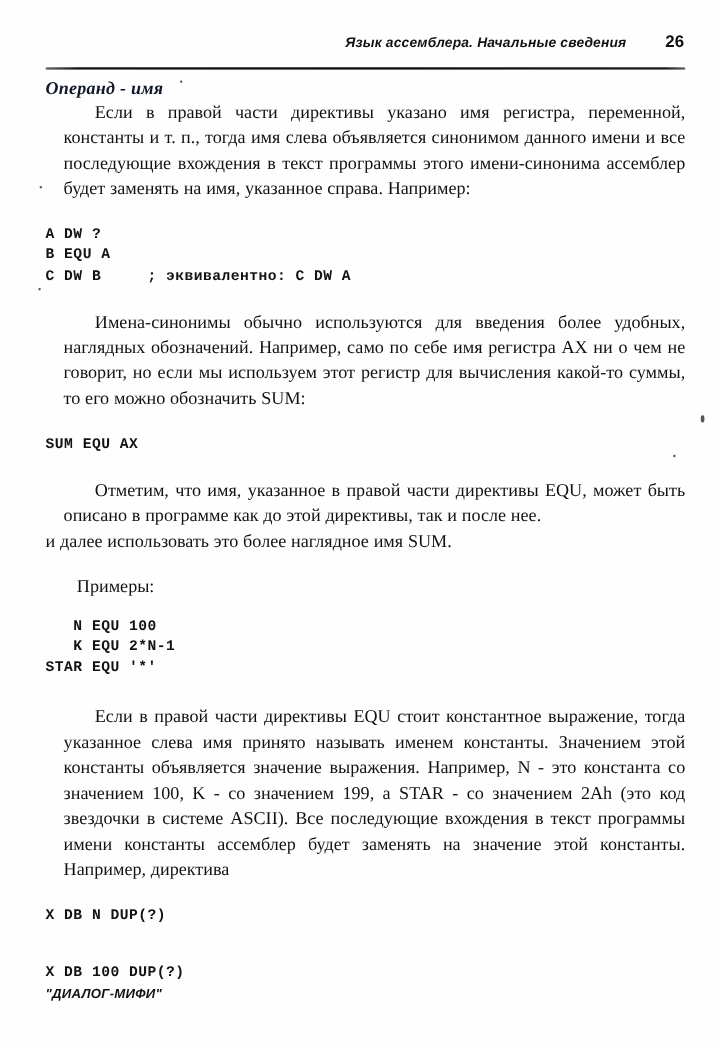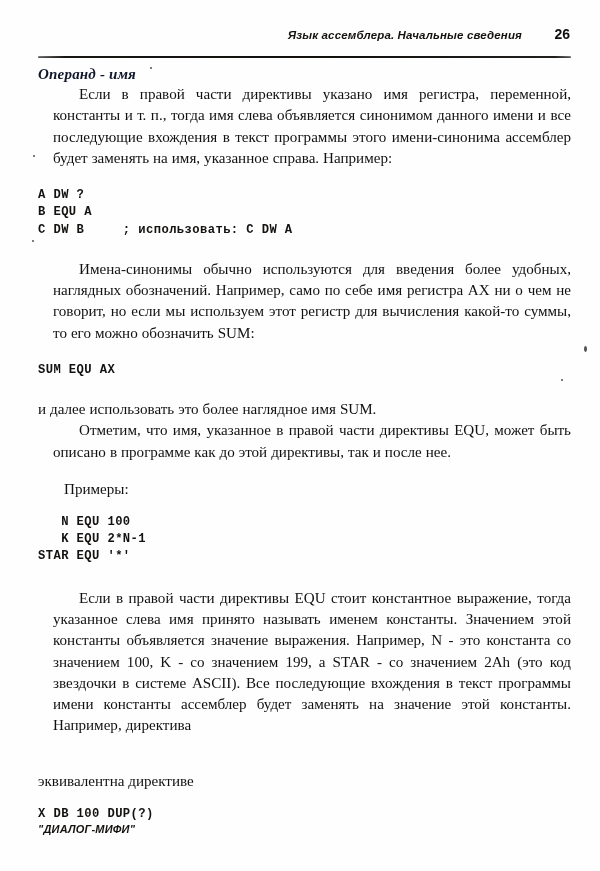--- a/index.html
+++ b/index.html
@@ -164,57 +164,57 @@
   <div class="column">
 
     <h2 class="sechead tight">Операнд - имя</h2>
 
     <p class="para indent">Если в правой части директивы указано имя регистра, переменной, константы и т. п., тогда имя слева объявляется синонимом данного имени и все последующие вхождения в текст программы этого имени-синонима ассемблер будет заменять на имя, указанное справа. Например:</p>
 
     <div class="gap-18"></div>
 
     <pre class="code">A DW ?
 B EQU A
-C DW B     ; использовать: C DW A</pre>
+C DW B     ; эквивалентно: C DW A</pre>
 
     <div class="gap-20"></div>
 
     <p class="para indent">Имена-синонимы обычно используются для введения более удобных, наглядных обозначений. Например, само по себе имя регистра AX ни о чем не говорит, но если мы используем этот регистр для вычисления какой-то суммы, то его можно обозначить SUM:</p>
 
     <div class="gap-18"></div>
 
     <pre class="code">SUM EQU AX</pre>
 
     <div class="gap-20"></div>
 
+    <p class="para indent">Отметим, что имя, указанное в правой части директивы EQU, может быть описано в программе как до этой директивы, так и после нее.</p>
+
     <p class="para noindent">и далее использовать это более наглядное имя SUM.</p>
-
-    <p class="para indent">Отметим, что имя, указанное в правой части директивы EQU, может быть описано в программе как до этой директивы, так и после нее.</p>
 
     <div class="gap-16"></div>
 
 
     <p class="plainline indent">Примеры:</p>
 
     <div class="gap-14"></div>
 
     <pre class="code">   N EQU 100
    K EQU 2*N-1
 STAR EQU '*'</pre>
 
     <div class="gap-22"></div>
 
     <p class="para indent">Если в правой части директивы EQU стоит константное выражение, тогда указанное слева имя принято называть именем константы. Значением этой константы объявляется значение выражения. Например, N - это константа со значением 100, K - со значением 199, а STAR - со значением 2Ah (это код звездочки в системе ASCII). Все последующие вхождения в текст программы имени константы ассемблер будет заменять на значение этой константы. Например, директива</p>
 
     <div class="gap-18"></div>
 
+    <pre class="code">X DB N DUP(?)</pre>
 
     <div class="gap-16"></div>
 
-    <p class="plainline">эквивалентна директиве</p>
 
     <div class="gap-14"></div>
 
     <pre class="code">X DB 100 DUP(?)</pre>
 
     <div class="gap-20"></div>
 
   </div>
 
   <div class="footer">"ДИАЛОГ-МИФИ"</div>

